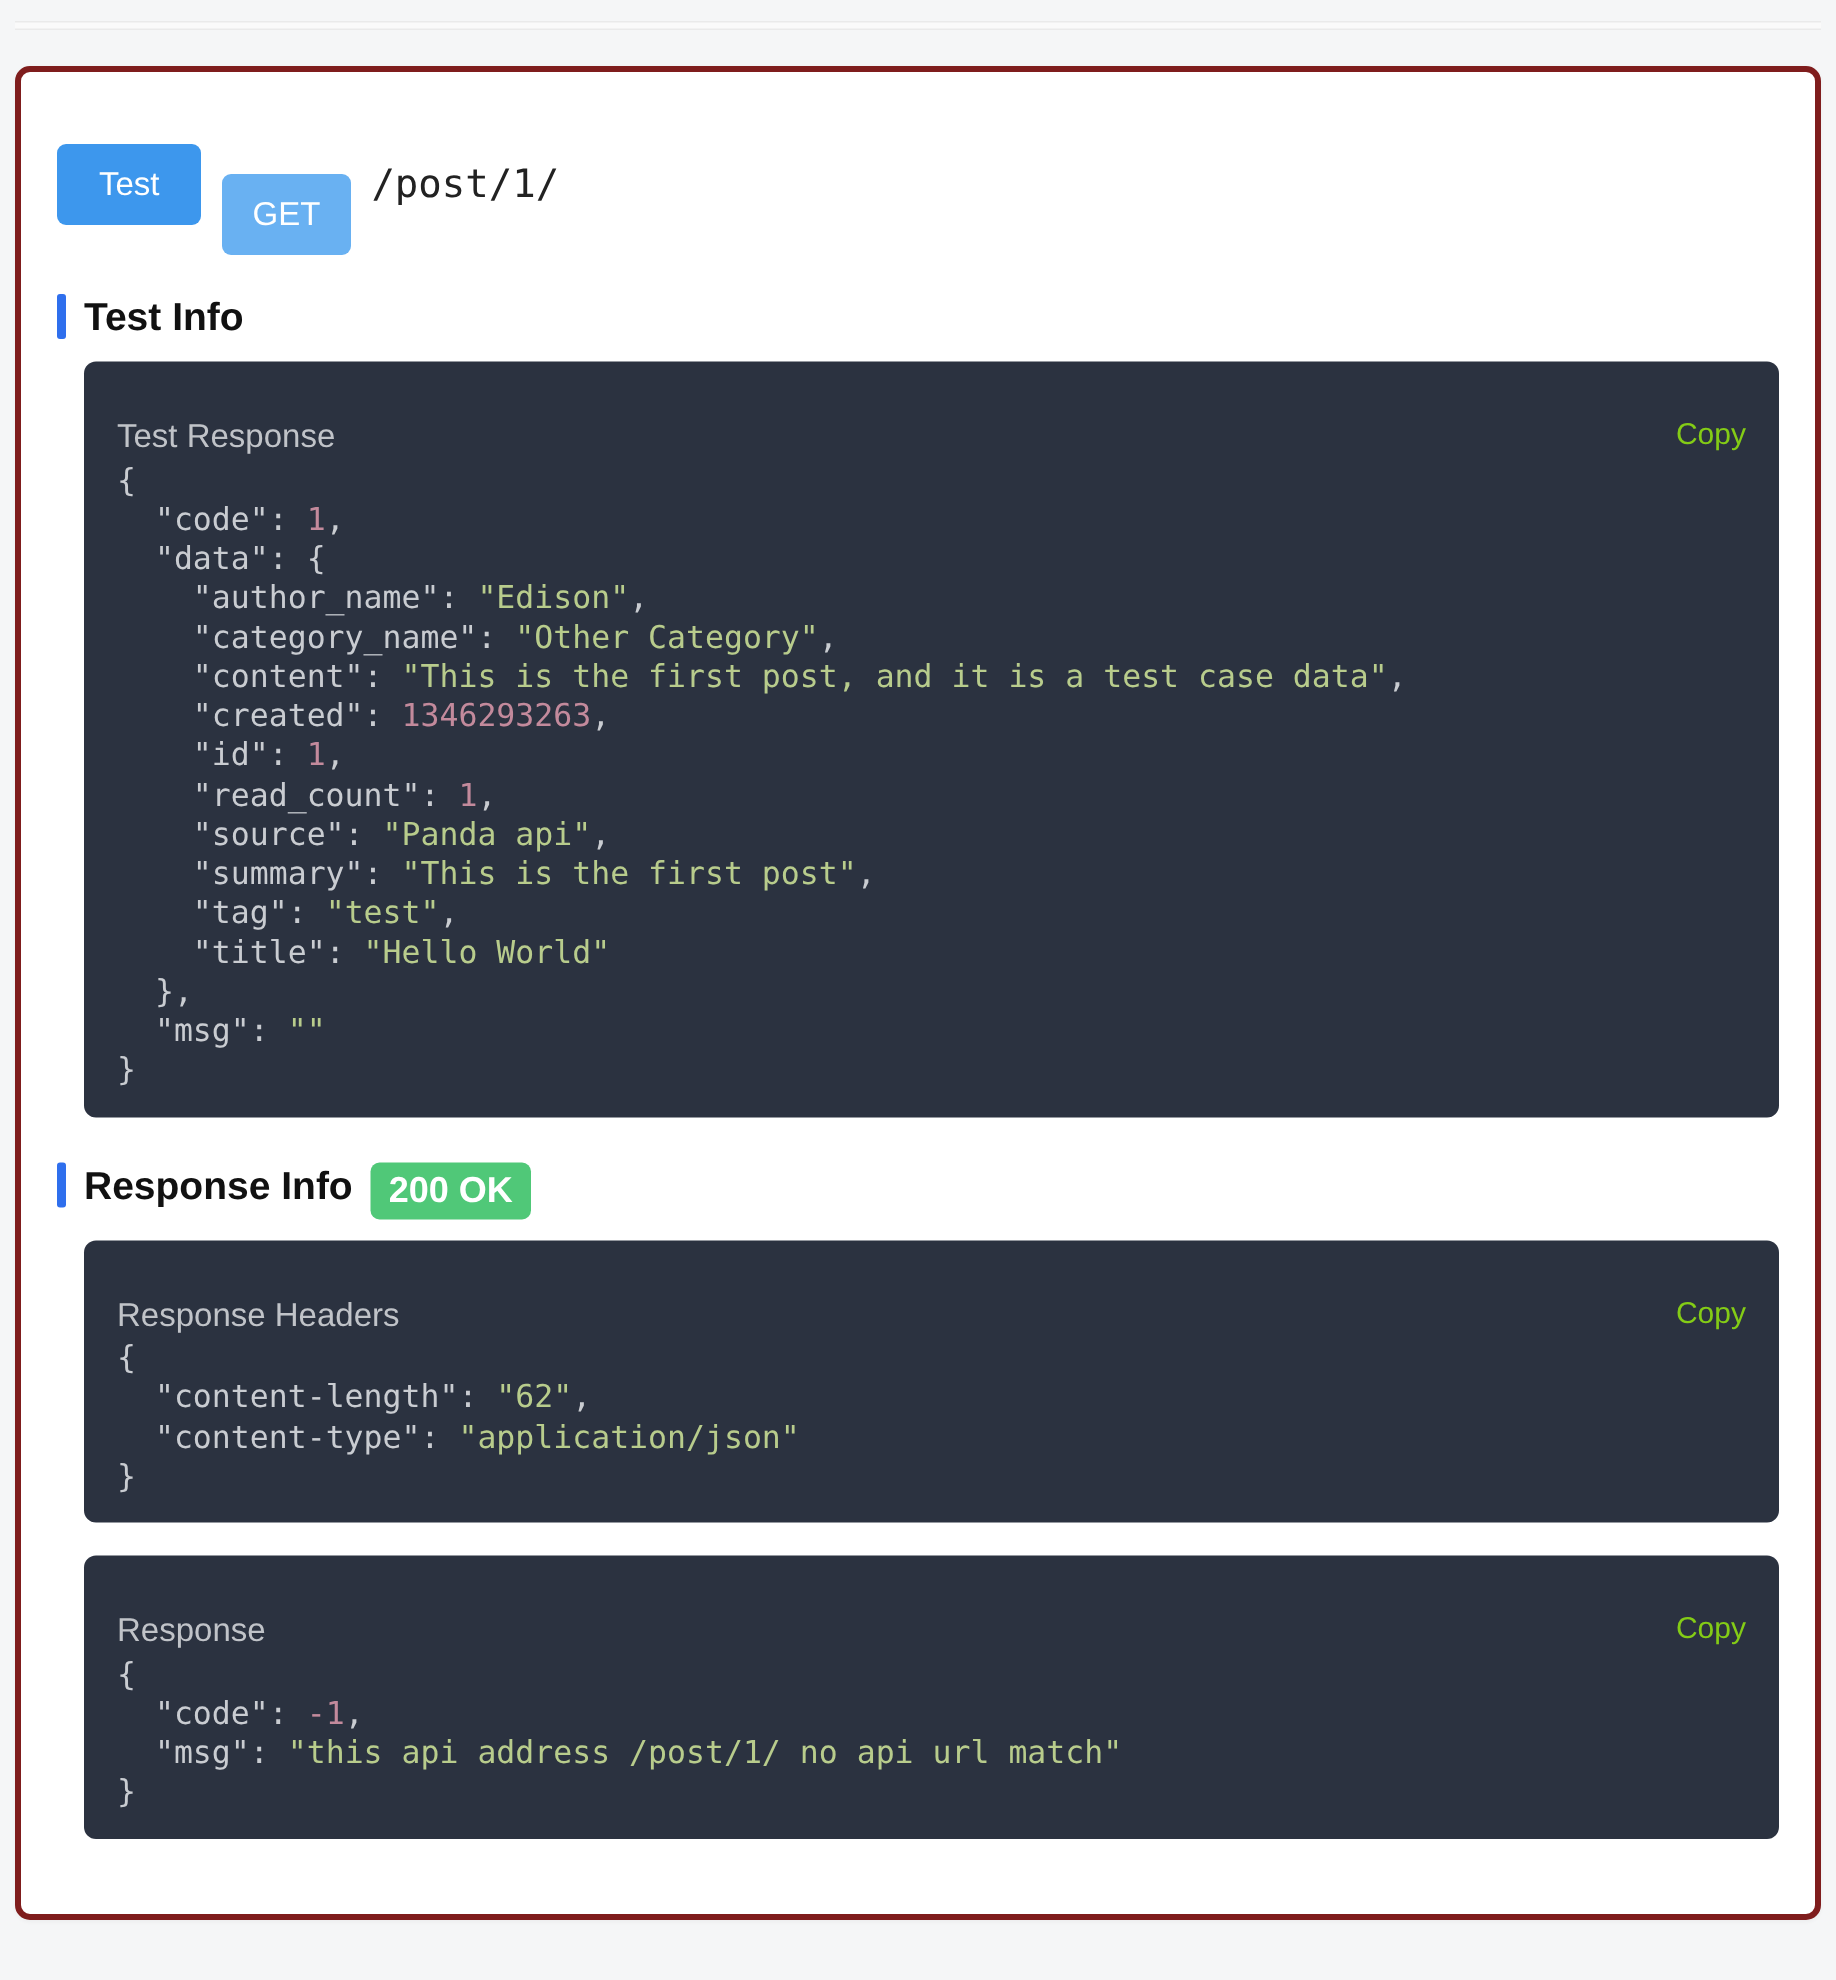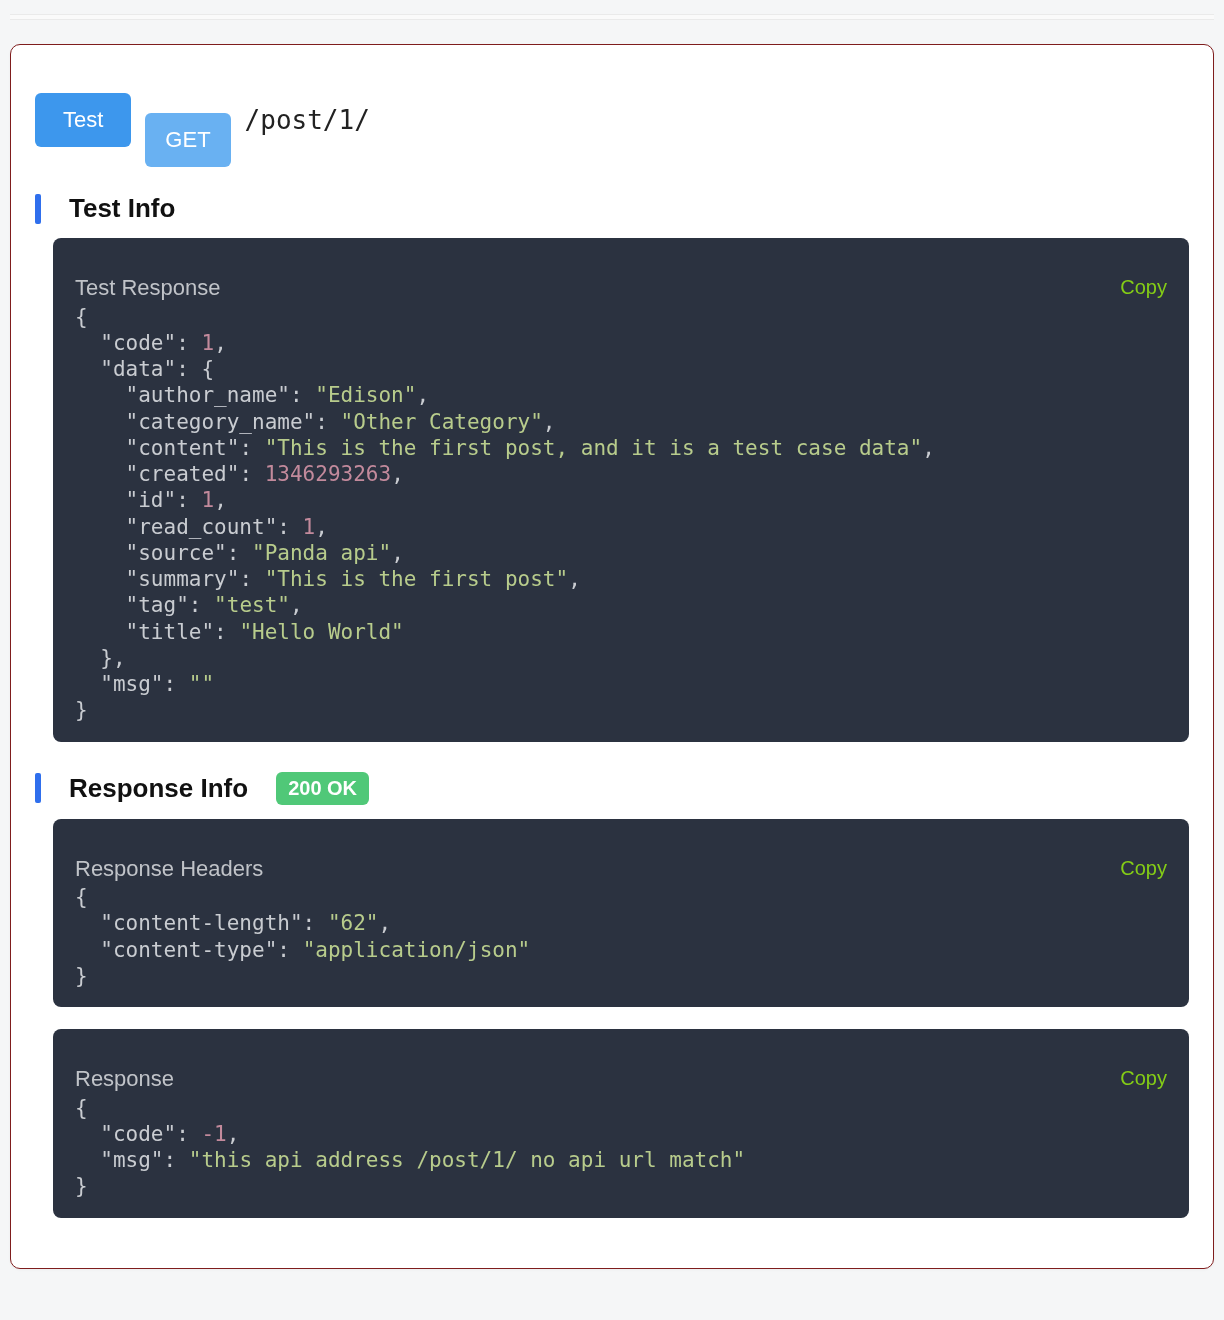--- a/index.html
+++ b/index.html
@@ -11,21 +11,21 @@
   }
   .top-divider {
     height: 6px;
     background: #fafafa;
     border-top: 1px solid #eaeaea;
     border-bottom: 1px solid #eaeaea;
     margin-bottom: 24px;
   }
   .card {
     background: #fff;
-    border: 1px solid #7f1d1d;
+    border: 4px solid #7f1d1d;
     border-radius: 10px;
     padding: 28px 0 28px 0;
     box-shadow: 0 1px 3px rgba(0,0,0,0.04);
   }
   .header-row {
     display: flex;
     align-items: center;
     gap: 14px;
     padding: 0 24px 18px 24px;
   }
@@ -40,39 +40,39 @@
   }
   .btn-test { background: #3d97ed; }
   .btn-get  { background: #69b1f2; padding: 14px 20px; margin-top: 40px; }
   .path {
     font-family: "SFMono-Regular", Menlo, Consolas, monospace;
     font-size: 26px;
     color: #222;
   }
   .section-header {
     display: flex;
-    align-items: center;
+    align-items: flex-start;
     padding: 8px 24px 14px 24px;
-    gap: 28px;
+    gap: 12px;
   }
   .section-bar {
     width: 6px;
     height: 30px;
     background: #2f6fed;
     border-radius: 2px;
   }
   .section-title {
     font-size: 26px;
     font-weight: 700;
     color: #111;
   }
   .status-badge {
     background: #50c878;
     color: #fff;
-    font-size: 20px;
+    font-size: 24px;
     font-weight: 600;
     padding: 5px 12px;
     border-radius: 6px;
   }
   .code-block-wrap {
     padding: 0 24px 22px 42px;
   }
   .code-block {
     background: #2b3240;
     border-radius: 8px;

